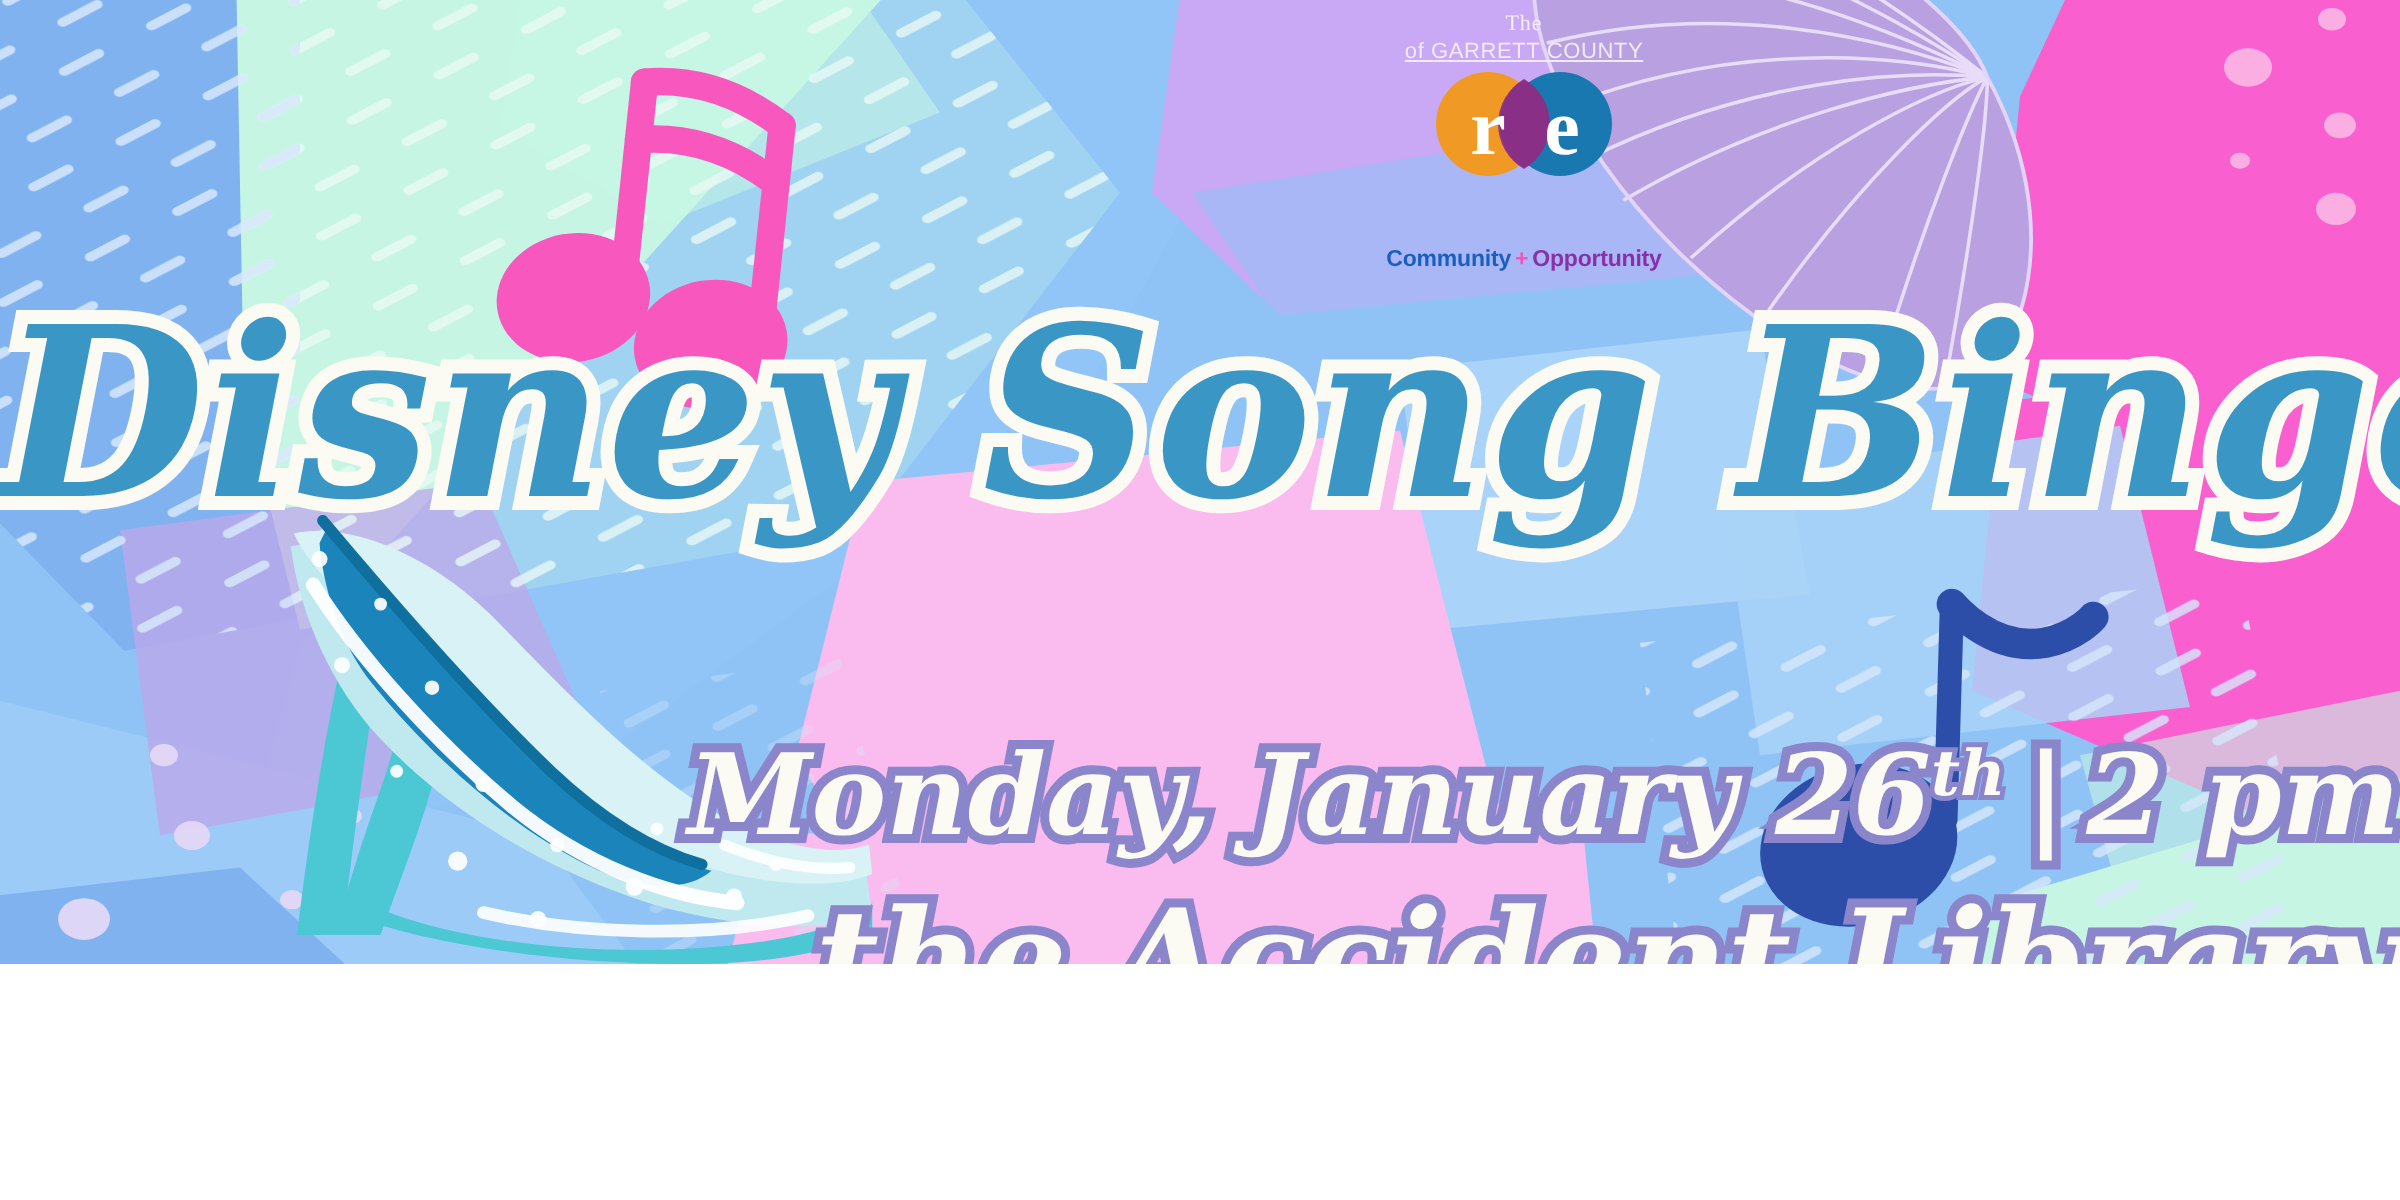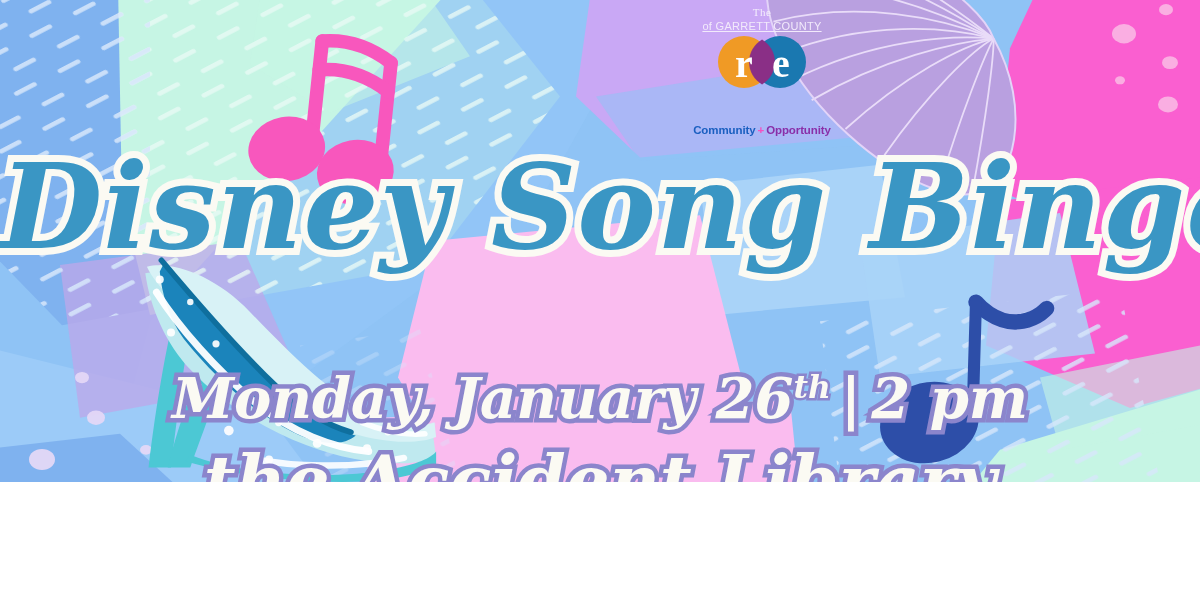--- a/index.html
+++ b/index.html
@@ -46,21 +46,21 @@
     paint-order: stroke fill;
     white-space: nowrap;
   }
 
   
   .sub-wrap {
     position: absolute;
     left: 0;
     top: 368px;
     width: 1200px;
-    text-align: center;
+    text-align: right;
     z-index: 40;
   }
   .subline {
     display: block;
     font-family: "DejaVu Serif", serif;
     font-style: italic;
     font-weight: 700;
     color: #fbfaf3;
     -webkit-text-stroke: 9px #8b85cc;
     paint-order: stroke fill;

